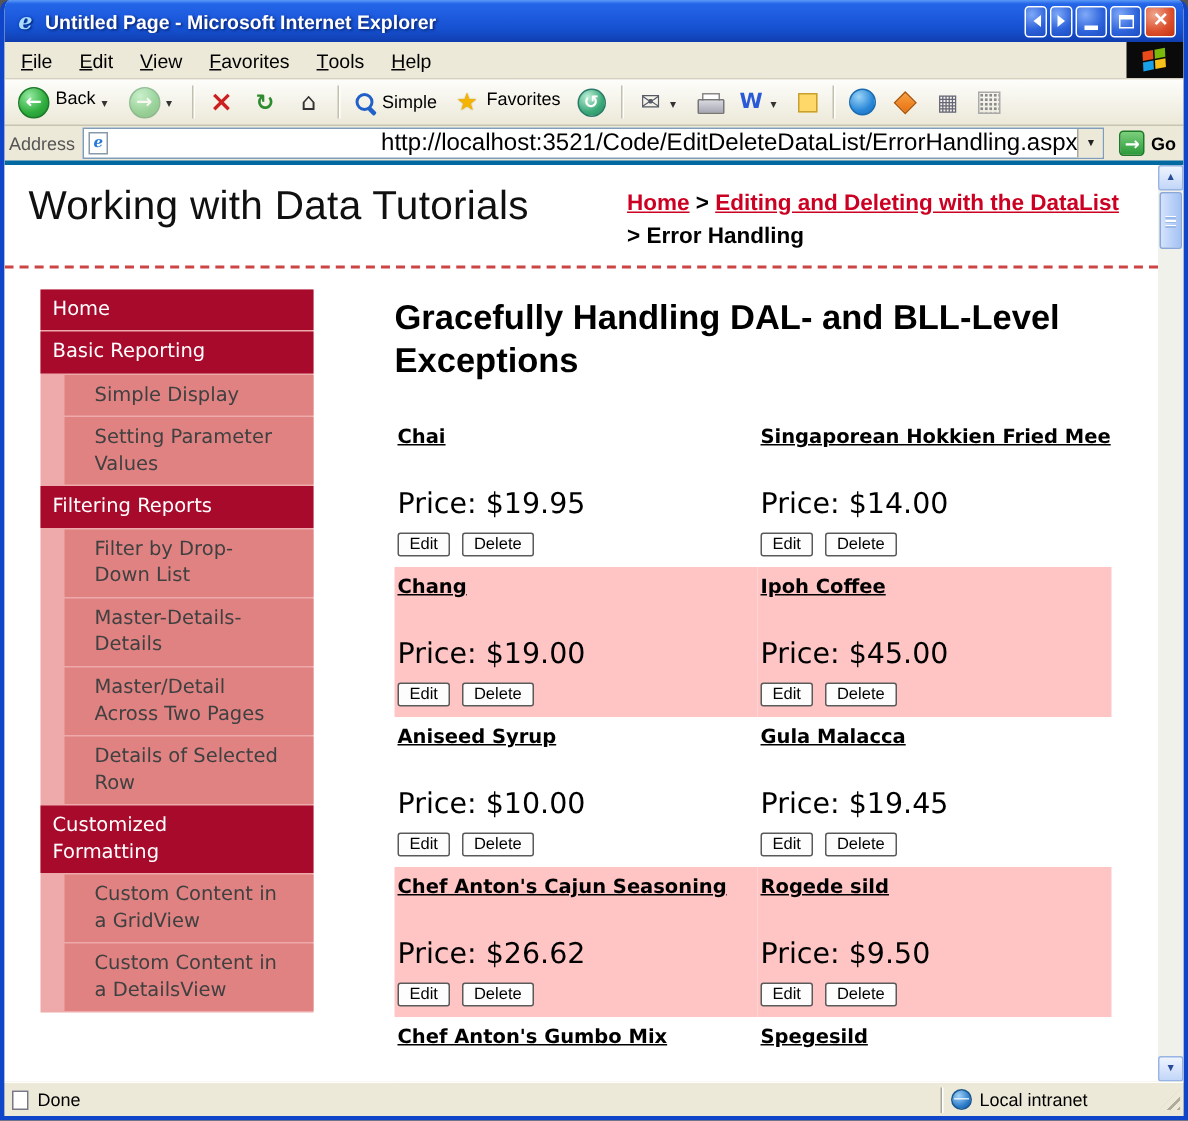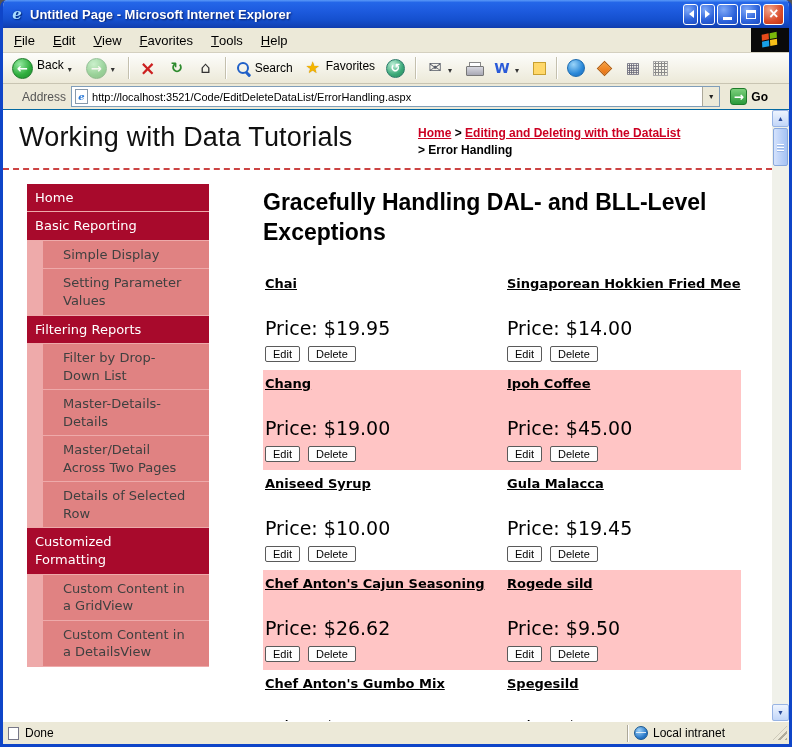--- a/index.html
+++ b/index.html
@@ -82,27 +82,27 @@
   .note{width:13px;height:13px;background:#ffd86a;border:1px solid #c8a030;flex:0 0 13px;}
   .circ3{width:18px;height:18px;border-radius:50%;flex:0 0 18px;border:1px solid #1a6ab0;
     background:radial-gradient(circle at 35% 28%,#9ad4f8,#2a88d8 60%,#1a68b8);}
   .diamond{width:11px;height:11px;background:linear-gradient(135deg,#f8a040,#e87010);transform:rotate(45deg);margin:0 3px;flex:0 0 11px;border:1px solid #b05808;}
   .bldg::before{content:"\25a6";color:#667;font-size:15px;}
   .dither{width:15px;height:15px;flex:0 0 15px;border:1px solid #aaa;
     background-image:radial-gradient(#8a8a8a 1px,transparent 1.2px);background-size:3px 3px;}
 
   
   .addressbar{height:26px;flex:0 0 26px;display:flex;align-items:center;background:#ece9d8;
-    padding:0 16px;gap:5px;border-bottom:1px solid #0369a1;}
+    padding:0 0;gap:5px;border-bottom:3px solid #0369a1;text-align:right;}
   .addr-label{font-size:12px;color:#555;padding-left:3px;}
   .addr-input{flex:1;height:21px;background:#fff;border:1px solid #7f9db9;display:flex;align-items:center;padding-left:3px;}
   .page-ico{width:13px;height:15px;background:#fff;border:1px solid #8899aa;flex:0 0 13px;
     display:flex;align-items:center;justify-content:center;}
   .page-ico::before{content:"e";font-family:"DejaVu Serif",serif;font-style:italic;font-weight:bold;font-size:10px;color:#2878d8;}
-  .addr-url{font-size:11px;color:#000;margin-left:4px;white-space:nowrap;overflow:hidden;flex:1;}
+  .addr-url{font-size:16px;color:#000;margin-left:4px;white-space:nowrap;overflow:hidden;flex:1;}
   .addr-drop{width:17px;height:19px;flex:0 0 17px;background:#ece9d8;border-left:1px solid #aca899;
     display:flex;align-items:center;justify-content:center;}
   .addr-drop::before{content:"\25BC";font-size:7px;color:#222;}
   .go-wrap{display:flex;align-items:center;gap:4px;padding:0 5px;}
   .go-ico{width:17px;height:17px;border-radius:3px;border:1px solid #1e7a2a;
     background:linear-gradient(180deg,#7cd07c,#2a9a3a);display:flex;align-items:center;justify-content:center;}
   .go-ico::before{content:"\2192";font-family:"DejaVu Sans",sans-serif;color:#fff;font-weight:bold;font-size:12px;}
   .go-label{font-size:12px;font-weight:bold;color:#000;}
 
   
@@ -119,21 +119,21 @@
   .sthumb{width:15px;height:38px;margin-top:1px;border:1px solid #88a8dc;border-radius:2px;
     background:linear-gradient(90deg,#d4e2fc,#a4c2f4);position:relative;}
   .sthumb::after{content:"";position:absolute;left:3px;right:3px;top:15px;height:8px;
     background:repeating-linear-gradient(180deg,#fff 0 1px,#9ab8e8 1px 2px,transparent 2px 3px);}
   .strack{flex:1;}
 
   
   .page-header{display:flex;justify-content:space-between;align-items:flex-start;
     padding:12px 10px 8px 16px;border-bottom:2px dashed #cc4444;}
   .site-title{font-size:27px;color:#101010;font-weight:400;letter-spacing:.2px;white-space:nowrap;}
-  .breadcrumb{width:344px;flex:0 0 344px;font-size:12px;font-weight:bold;line-height:1.45;padding-top:3px;color:#000;}
+  .breadcrumb{width:344px;flex:0 0 344px;font-size:15px;font-weight:bold;line-height:1.45;padding-top:3px;color:#000;}
   .breadcrumb a{color:var(--link-red,#cc0022);text-decoration:underline;cursor:pointer;}
   .nowrap{white-space:nowrap;}
 
   .content{display:flex;padding:14px 0 0 24px;align-items:flex-start;}
 
   
   .nav{width:182px;flex:0 0 182px;background:var(--nav-strip-bg,#eeaaaa);
     font-family:"DejaVu Sans",sans-serif;font-size:13px;line-height:1.35;}
   .nav-section{background:var(--nav-section-bg,#a80a2c);color:#fff;padding:5px 40px 5px 8px;margin-bottom:1px;cursor:pointer;}
   .nav-link{background:var(--nav-link-bg,#e08282);color:#404040;padding:5px 20px;margin-left:16px;margin-bottom:1px;cursor:pointer;}
@@ -227,21 +227,21 @@
       </div>
     <div class="tb-btn">
         <span class="ic i-refresh"></span>
       </div>
     <div class="tb-btn">
         <span class="ic i-home"></span>
       </div>
     <span class="tb-sep"></span>
     <div class="tb-btn">
       <span class="mag"></span>
-      <span class="tb-label">Search</span>
+      <span class="tb-label">Simple</span>
     </div>
     <div class="tb-btn">
       <span class="ic i-star"></span>
       <span class="tb-label">Favorites</span>
     </div>
     <div class="tb-btn">
         <span class="circ2"></span>
       </div>
     <span class="tb-sep"></span>
     <div class="tb-btn">

